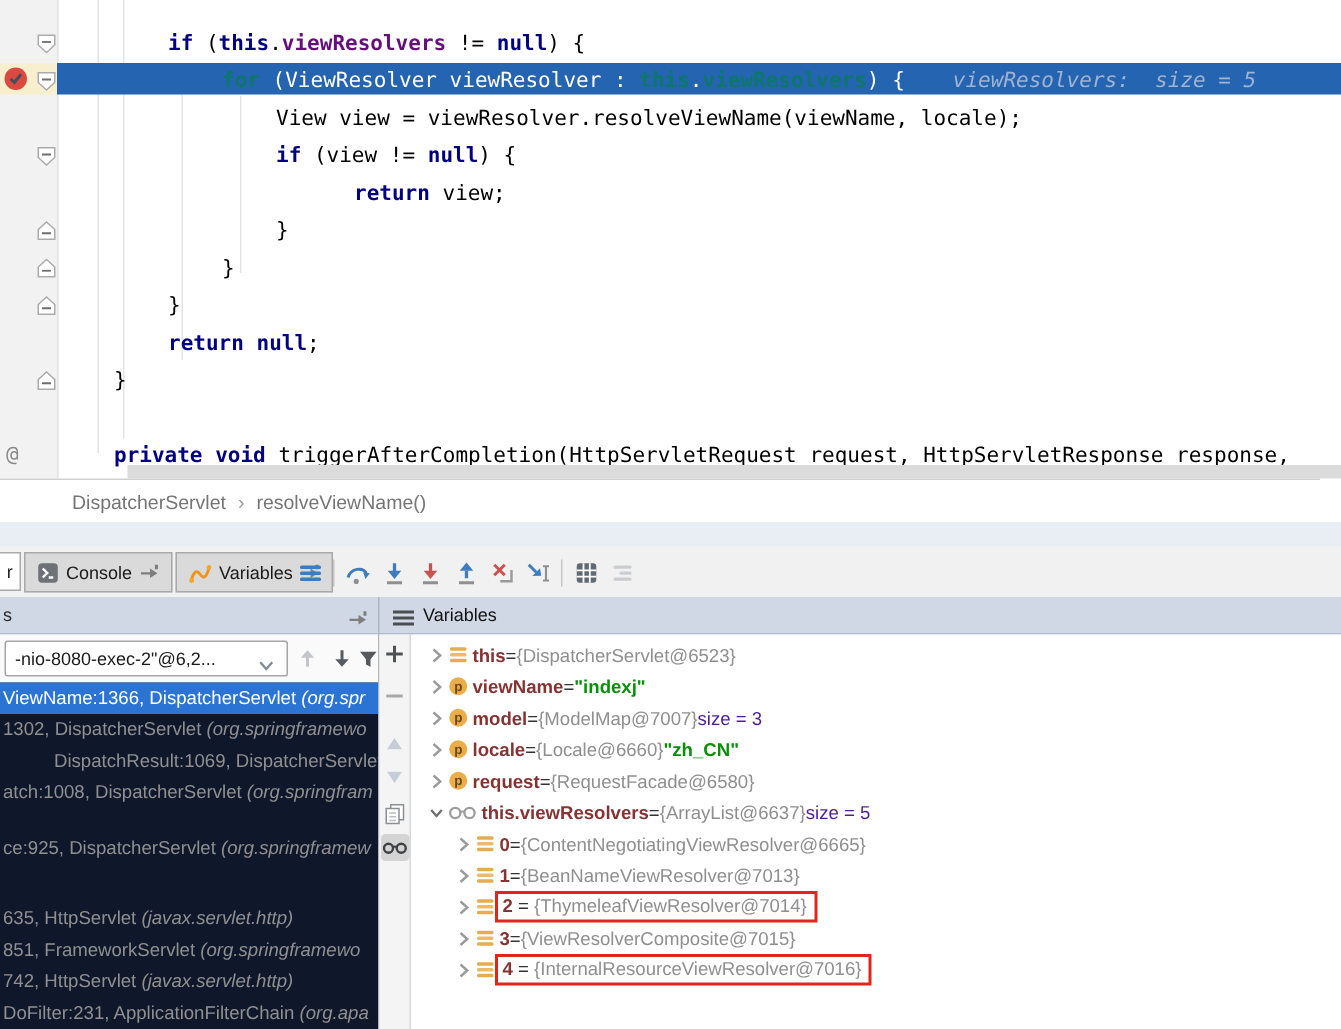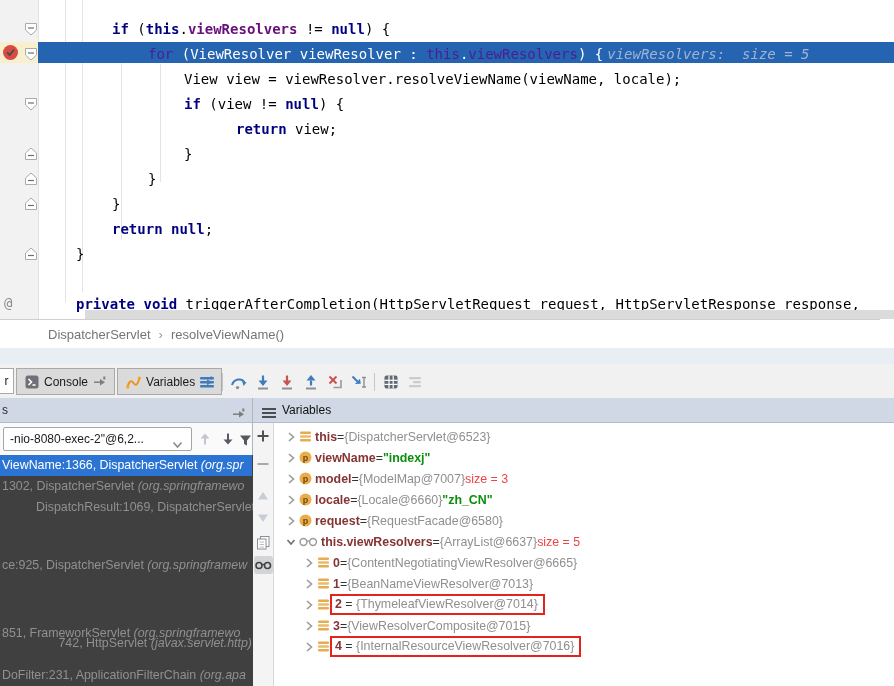--- a/index.html
+++ b/index.html
@@ -13,22 +13,22 @@
   #breakpoint{position:absolute;left:2px;top:44px;width:17px;height:17px;}
   #gutter-at{position:absolute;left:4px;top:295px;font-size:14px;color:#8A8A8A;font-family:"DejaVu Sans Mono",monospace;}
   .guide{position:absolute;width:1px;background:#E4E4E4;}
   #exec-row{position:absolute;left:38px;top:42px;width:856px;height:21px;background:#2464B0;}
   .code-line{position:absolute;height:20px;line-height:20px;white-space:pre;
              font-family:"DejaVu Sans Mono",monospace;font-size:14px;color:#000;}
   .tk-kw{color:#000080;font-weight:bold;}
   .tk-fld{color:#660E7A;font-weight:bold;}
   .tk-pl{color:#000;}
   .tk-w{color:#FFF;}
-  .tk-wb{color:#4c1d95;font-weight:normal;}
-  .inline-hint{color:#9FB3D4;font-style:italic;margin-left:4px;}
+  .tk-wb{color:#0f766e;font-weight:bold;}
+  .inline-hint{color:#9FB3D4;font-style:italic;margin-left:32px;}
   .fold{position:absolute;left:24px;width:14px;height:14px;}
   #editor-bottom-bar{position:absolute;left:85px;top:310px;width:809px;height:9px;background:#DBDBDB;}
 
   
   #breadcrumb{position:absolute;left:0;top:319px;width:880px;height:29px;background:#FFF;
               border-top:1px solid #CFCFCF;display:flex;align-items:center;padding-left:48px;box-sizing:border-box;
               font-size:13px;color:#757575;}
   #breadcrumb .sep{margin:0 8px;color:#9A9A9A;}
 
   
@@ -54,42 +54,42 @@
   #vars-title{position:absolute;left:282px;top:0;line-height:24px;font-size:12px;color:#111;}
   #panel-divider{position:absolute;left:252px;top:398px;width:1px;height:288px;background:#AEB6C0;}
 
   
   #frames-toolbar{position:absolute;left:0;top:423px;width:252px;height:32px;background:#FAFAFA;}
   #thread-combo{position:absolute;left:3px;top:4px;width:189px;height:24px;background:#FFF;border:1px solid #A6A6A6;
                 border-radius:2px;box-sizing:border-box;font-size:12px;color:#1A1A1A;line-height:22px;
                 padding:0 18px 0 6px;white-space:nowrap;overflow:hidden;}
   #combo-chev{position:absolute;left:172px;top:12px;}
   .nav-btn{position:absolute;top:9px;width:14px;height:14px;}
-  #frames-list{position:absolute;left:0;top:455px;width:252px;height:231px;background:#404040;overflow:hidden;padding-left:14px;}
+  #frames-list{position:absolute;left:0;top:455px;width:252px;height:231px;background:#0f172a;overflow:hidden;}
   .frame-row{position:absolute;left:0;width:252px;height:21px;line-height:21px;font-size:12.4px;color:#909090;
              white-space:nowrap;overflow:hidden;padding-left:2px;box-sizing:border-box;}
   .frame-row .pkg{font-style:italic;}
   .frame-row.sel{background:#2B74D4;color:#FFF;}
 
   
   #watchbar{position:absolute;left:253px;top:423px;width:21px;height:263px;background:#F4F4F4;border-right:1px solid #D8D8D8;box-sizing:border-box;}
   .wbtn{position:absolute;left:3px;width:14px;height:14px;}
   #wb-glasses{position:absolute;left:1px;top:133px;width:19px;height:18px;background:#D4D4D4;border-radius:3px;
               display:flex;align-items:center;justify-content:center;}
 
   
   #vars-list{position:absolute;left:275px;top:423px;width:619px;height:263px;background:#FFF;overflow:hidden;}
   .var-row{position:absolute;left:0;width:619px;height:21px;display:flex;align-items:center;
            font-size:12.4px;white-space:nowrap;}
   .var-row .chev{width:12px;display:flex;justify-content:center;}
   .var-row .vicon{margin:0 3px 0 2px;display:flex;}
   .vn{color:#853333;font-weight:600;}
   .veq{color:#333;}
   .vval{color:#8F8F8F;}
-  .vsize{color:#ef4444;}
+  .vsize{color:#4c1d95;}
   .vstr{color:#0A8F0A;font-weight:bold;}
   .rb{border:2px solid #E3241A;padding:0 5px 1px 3px;margin-left:-3px;display:inline-block;line-height:16px;}
 </style>
 </head>
 <body>
 
 <div id="app">
 
   <div id="editor">
     <div id="gutter"></div>
@@ -311,23 +311,25 @@
     <div class="nav-btn" style="left:239px;top:10px;">
       <svg width="13" height="13" viewBox="0 0 13 13">
           <path d="M1,1.5 H12 L8,6.5 V11.5 L5,10 V6.5 Z" fill="#55595E"></path>
         </svg>
     </div>
   </div>
   <div id="frames-list">
       <div class="frame-row sel" style="top: 0px;"><span>ViewName:1366, DispatcherServlet </span><span class="pkg">(org.spr</span></div>
       <div class="frame-row" style="top: 21px;"><span>1302, DispatcherServlet </span><span class="pkg">(org.springframewo</span></div>
       <div class="frame-row" style="top: 42px; margin-left: 34px;"><span>DispatchResult:1069, DispatcherServlet </span><span class="pkg">(org</span></div>
+      <div class="frame-row" style="top: 63px;"><span>atch:1008, DispatcherServlet </span><span class="pkg">(org.springfram</span></div>
       <div class="frame-row" style="top: 100px;"><span>ce:925, DispatcherServlet </span><span class="pkg">(org.springframew</span></div>
+      <div class="frame-row" style="top: 147px;"><span>635, HttpServlet </span><span class="pkg">(javax.servlet.http)</span></div>
       <div class="frame-row" style="top: 168px;"><span>851, FrameworkServlet </span><span class="pkg">(org.springframewo</span></div>
-      <div class="frame-row" style="top: 178px; text-align: right;"><span>742, HttpServlet </span><span class="pkg">(javax.servlet.http)</span></div>
+      <div class="frame-row" style="top: 189px;"><span>742, HttpServlet </span><span class="pkg">(javax.servlet.http)</span></div>
       <div class="frame-row" style="top: 210px;"><span>DoFilter:231, ApplicationFilterChain </span><span class="pkg">(org.apa</span></div>
     </div>
 
   <div id="watchbar">
     <div class="wbtn" style="top:6px;">
       <svg width="14" height="14" viewBox="0 0 14 14">
           <g stroke="#4E5256" stroke-width="2">
             <line x1="7" y1="1.5" x2="7" y2="12.5"></line>
             <line x1="1.5" y1="7" x2="12.5" y2="7"></line>
           </g>

